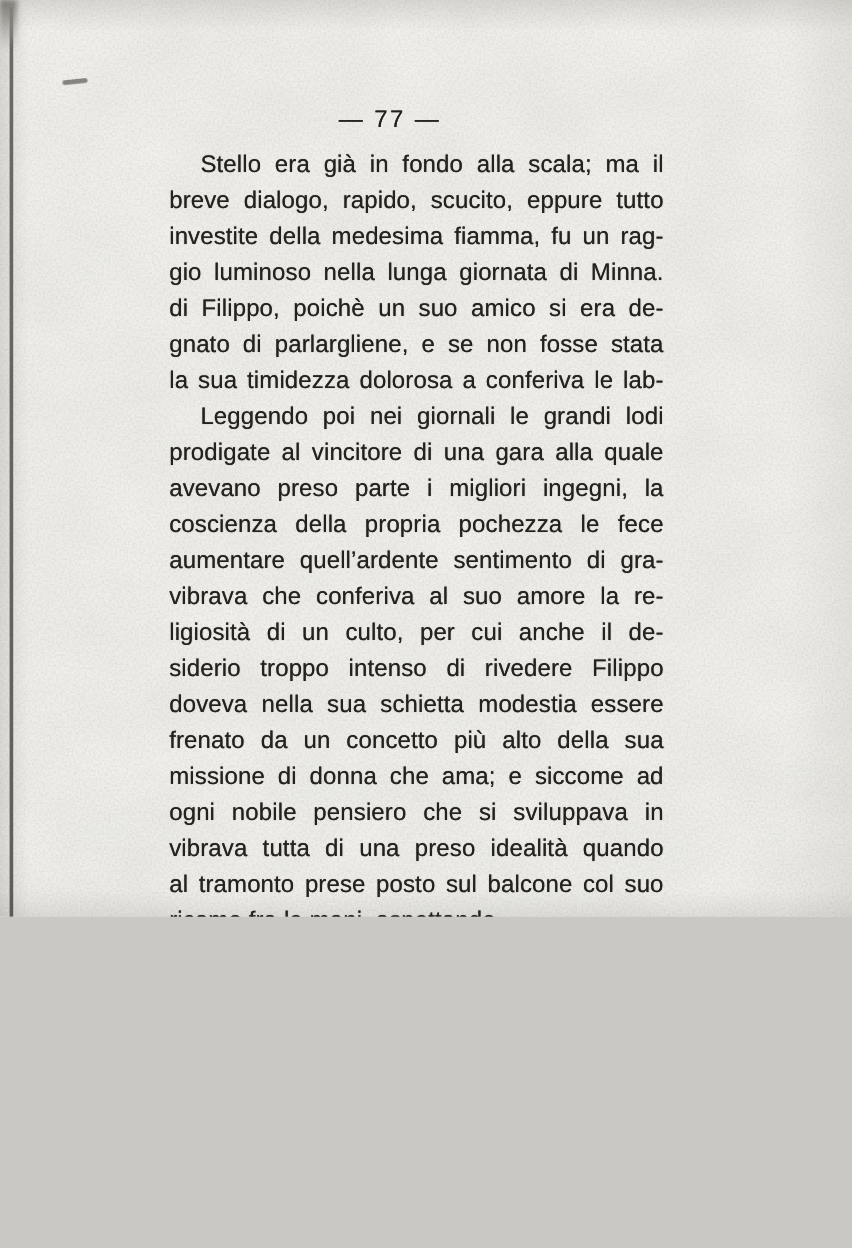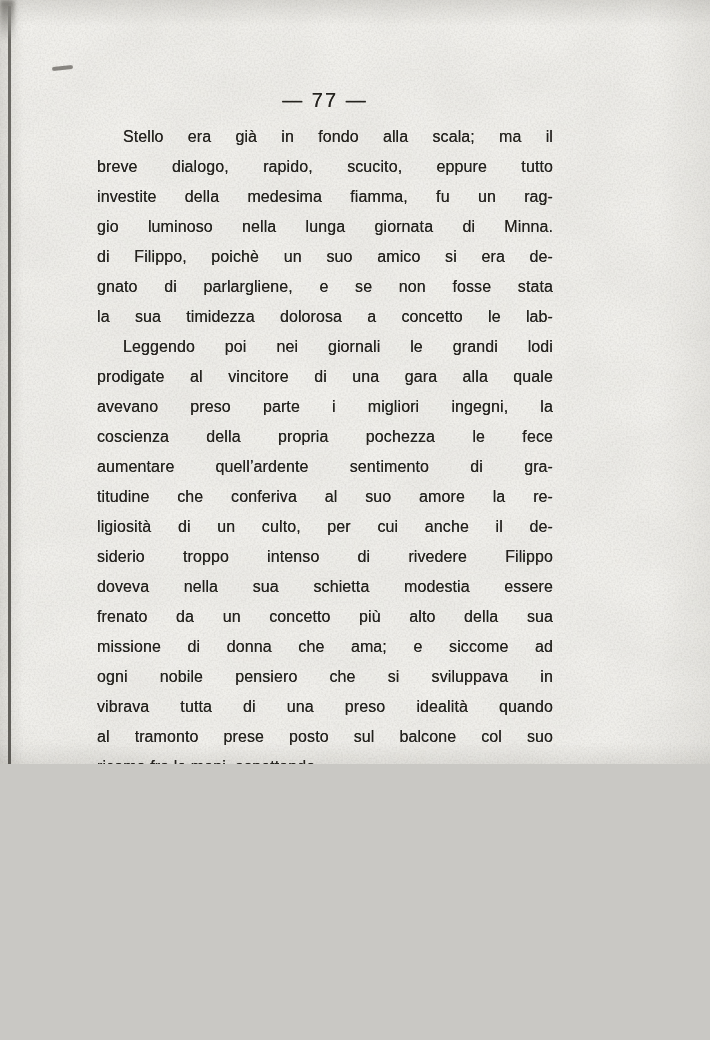--- a/index.html
+++ b/index.html
@@ -51,27 +51,28 @@
     position: absolute; top: 86px; left: 97px; width: 456px; z-index: 4;
     text-align: center;
     font-size: 20px; line-height: 28px;
     letter-spacing: 2px;
     text-shadow: 0 0 0.5px rgba(35,34,30,0.85);
   }
   .text-block {
     position: absolute; top: 122px; left: 97px; width: 456px; z-index: 4;
   }
   .line {
-    font-size: 16px;
+    font-size: 20px;
     line-height: 30px;
     letter-spacing: 0.1px;
     white-space: nowrap;
     text-align: justify;
     text-align-last: justify;
     text-shadow: 0 0 0.6px rgba(35,34,30,0.8);
+    margin-left: 44px;
   }
   .line.first { padding-left: 26px; }
   .line.last  { text-align-last: left; }
 </style>
 </head>
 <body>
 
 <div class="page">
 
   <svg class="grain" width="710" height="1040" xmlns="http://www.w3.org/2000/svg" aria-hidden="true">
@@ -98,29 +99,29 @@
   <div class="page-number">— 77 —</div>
 
   <div class="text-block" id="text-block">
       <div class="paragraph">
         <div class="line first">Stello era già in fondo alla scala; ma il</div>
         <div class="line">breve dialogo, rapido, scucito, eppure tutto</div>
         <div class="line">investite della medesima fiamma, fu un rag-</div>
         <div class="line">gio luminoso nella lunga giornata di Minna.</div>
         <div class="line">di Filippo, poichè un suo amico si era de-</div>
         <div class="line">gnato di parlargliene, e se non fosse stata</div>
-        <div class="line">la sua timidezza dolorosa a concetto le lab-</div>
+        <div class="line">la sua timidezza dolorosa a conferiva le lab-</div>
       </div>
       <div class="paragraph">
         <div class="line first">Leggendo poi nei giornali le grandi lodi</div>
         <div class="line">prodigate al vincitore di una gara alla quale</div>
         <div class="line">avevano preso parte i migliori ingegni, la</div>
         <div class="line">coscienza della propria pochezza le fece</div>
         <div class="line">aumentare quell’ardente sentimento di gra-</div>
-        <div class="line">titudine che conferiva al suo amore la re-</div>
+        <div class="line">vibrava che conferiva al suo amore la re-</div>
         <div class="line">ligiosità di un culto, per cui anche il de-</div>
         <div class="line">siderio troppo intenso di rivedere Filippo</div>
         <div class="line">doveva nella sua schietta modestia essere</div>
         <div class="line">frenato da un concetto più alto della sua</div>
         <div class="line">missione di donna che ama; e siccome ad</div>
         <div class="line">ogni nobile pensiero che si sviluppava in</div>
         <div class="line">vibrava tutta di una preso idealità quando</div>
         <div class="line">al tramonto prese posto sul balcone col suo</div>
         <div class="line last">ricamo fra le mani, aspettando.</div>
       </div>

